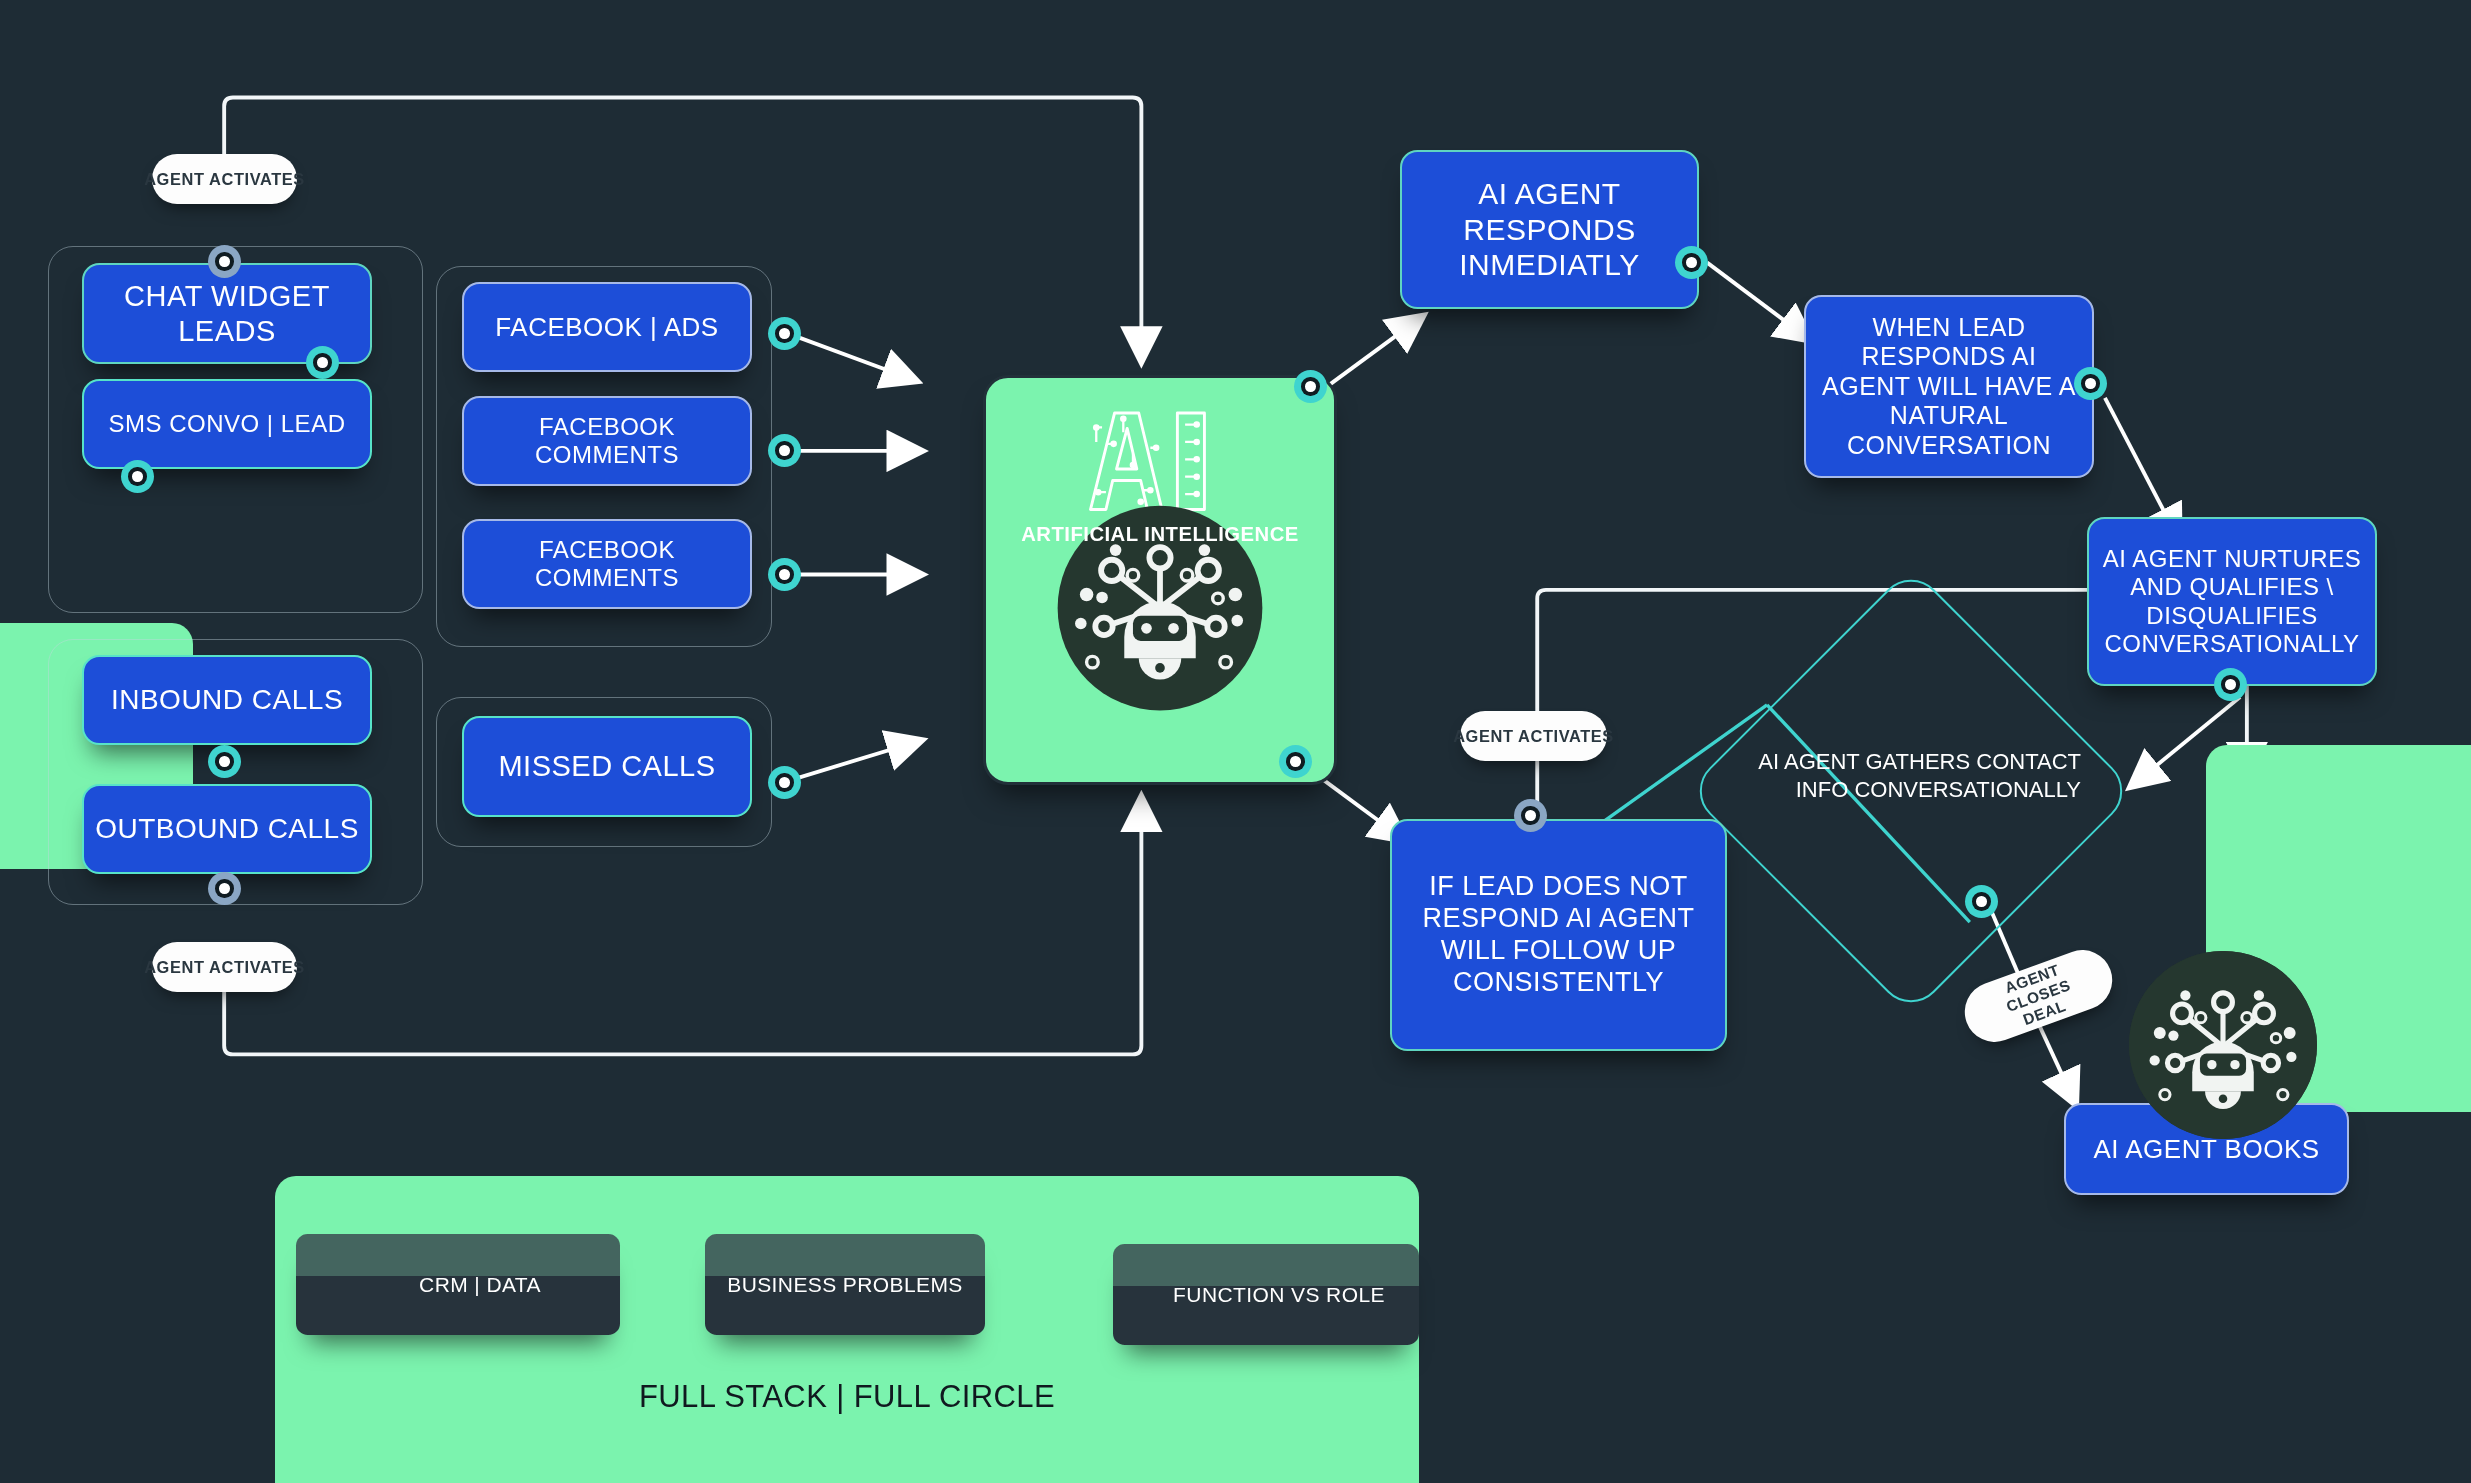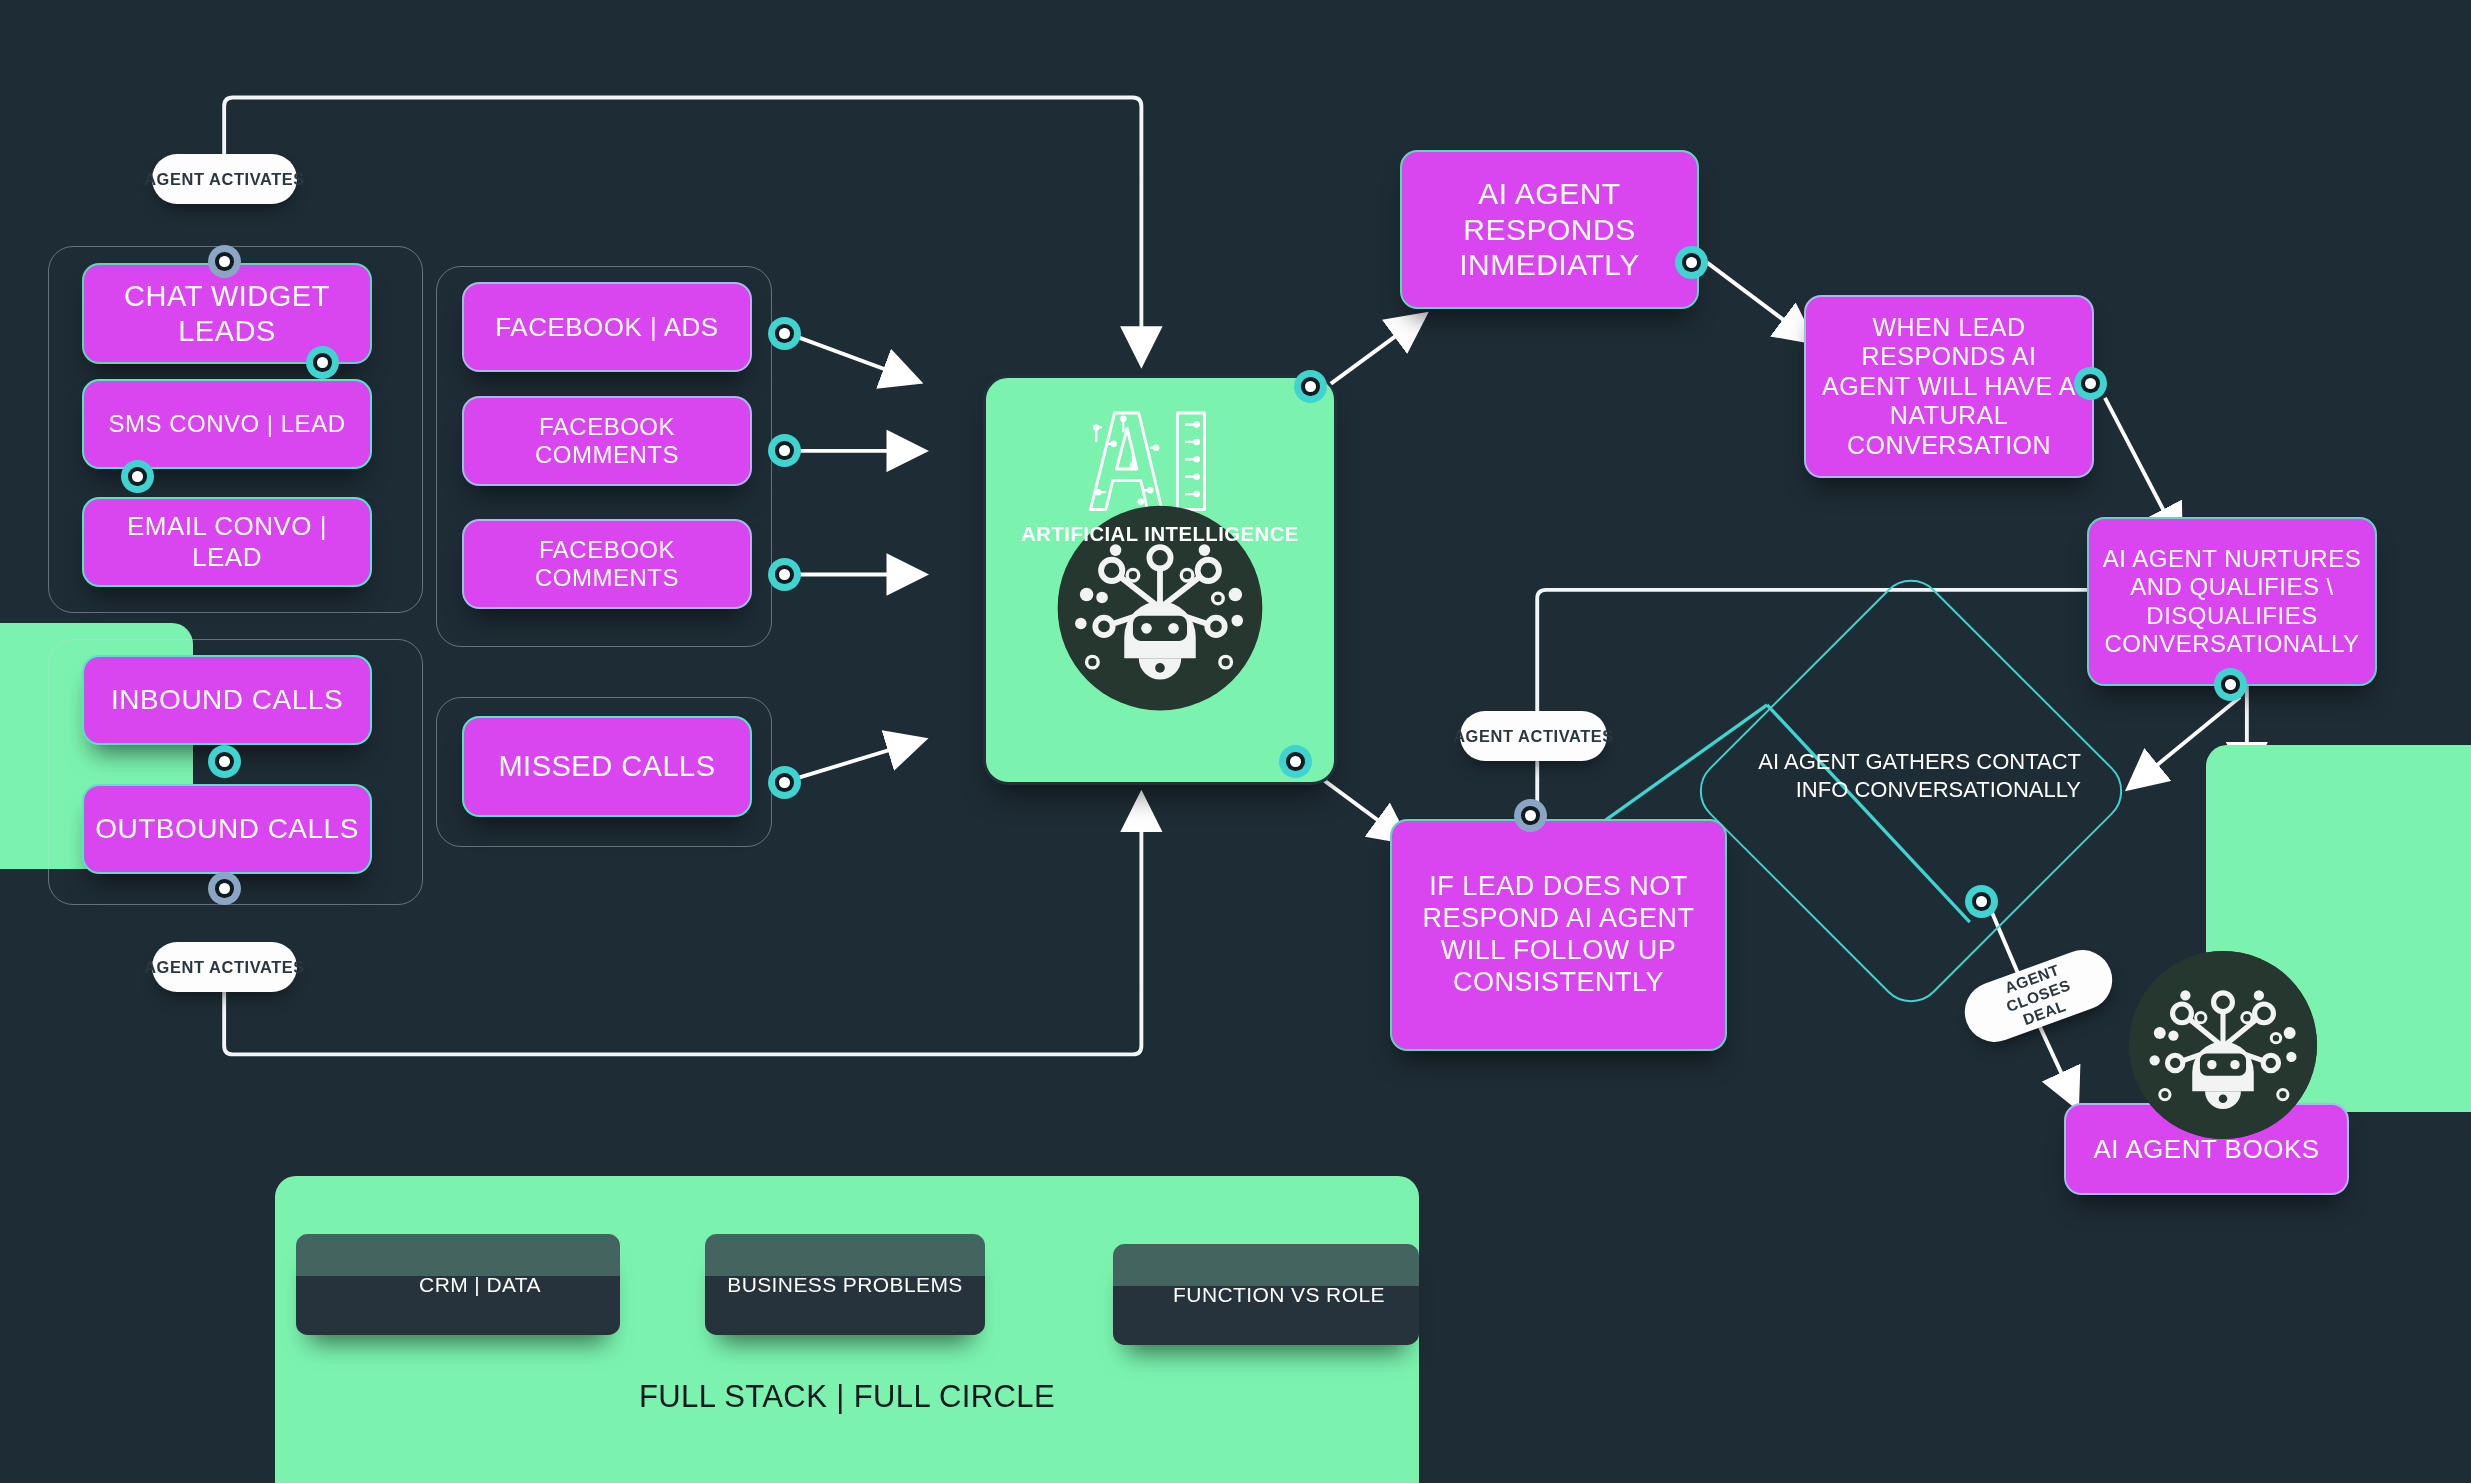--- a/index.html
+++ b/index.html
@@ -15,21 +15,21 @@
 
   
   .node{
     position:absolute;
     box-sizing:border-box;
     display:flex;align-items:center;justify-content:center;
     text-align:center;
     color:#ffffff;
     letter-spacing:0.5px;
     border-radius:17.4px;
-    background:#d946ef;
+    background:#1d4ed8;
     box-shadow:0 17.4px 25px -9.7px rgba(0,0,0,.55);
     z-index:6;
   }
   .node span{display:block;line-height:1.18;padding:0 9.7px;}
   .teal{border:2.9px solid #5fd5c0;}
   .mint{border:2.9px solid #57e3c8;}
   .blue{border:2.9px solid #a6b9e8;}
   .group{
     position:absolute;box-sizing:border-box;
     border:1.9px solid rgba(196,214,224,.42);
@@ -124,23 +124,20 @@
   <div class="group" style="left:48px;top:246px;width:375px;height:367px;"></div>
   <div class="group" style="left:436px;top:266px;width:336px;height:381px;"></div>
   <div class="group" style="left:48px;top:639px;width:375px;height:266px;"></div>
   <div class="group" style="left:436px;top:697px;width:336px;height:150px;"></div>
 
   <div class="node teal" style="left:82px;top:263px;width:290px;height:101px;font-size:29px;">
     <span>CHAT WIDGET LEADS</span>
   </div>
   <div class="node mint" style="left:82px;top:379px;width:290px;height:90px;font-size:24px;">
     <span>SMS CONVO | LEAD</span>
-  </div>
-  <div class="node mint" style="left:82px;top:497px;width:290px;height:90px;font-size:26px;">
-    <span>EMAIL CONVO | LEAD</span>
   </div>
 
   <div class="node blue" style="left:462px;top:282px;width:290px;height:90px;font-size:26px;">
     <span>FACEBOOK | ADS</span>
   </div>
   <div class="node blue" style="left:462px;top:396px;width:290px;height:90px;font-size:24px;">
     <span>FACEBOOK COMMENTS</span>
   </div>
   <div class="node blue" style="left:462px;top:519px;width:290px;height:90px;font-size:24px;">
     <span>FACEBOOK COMMENTS</span>

